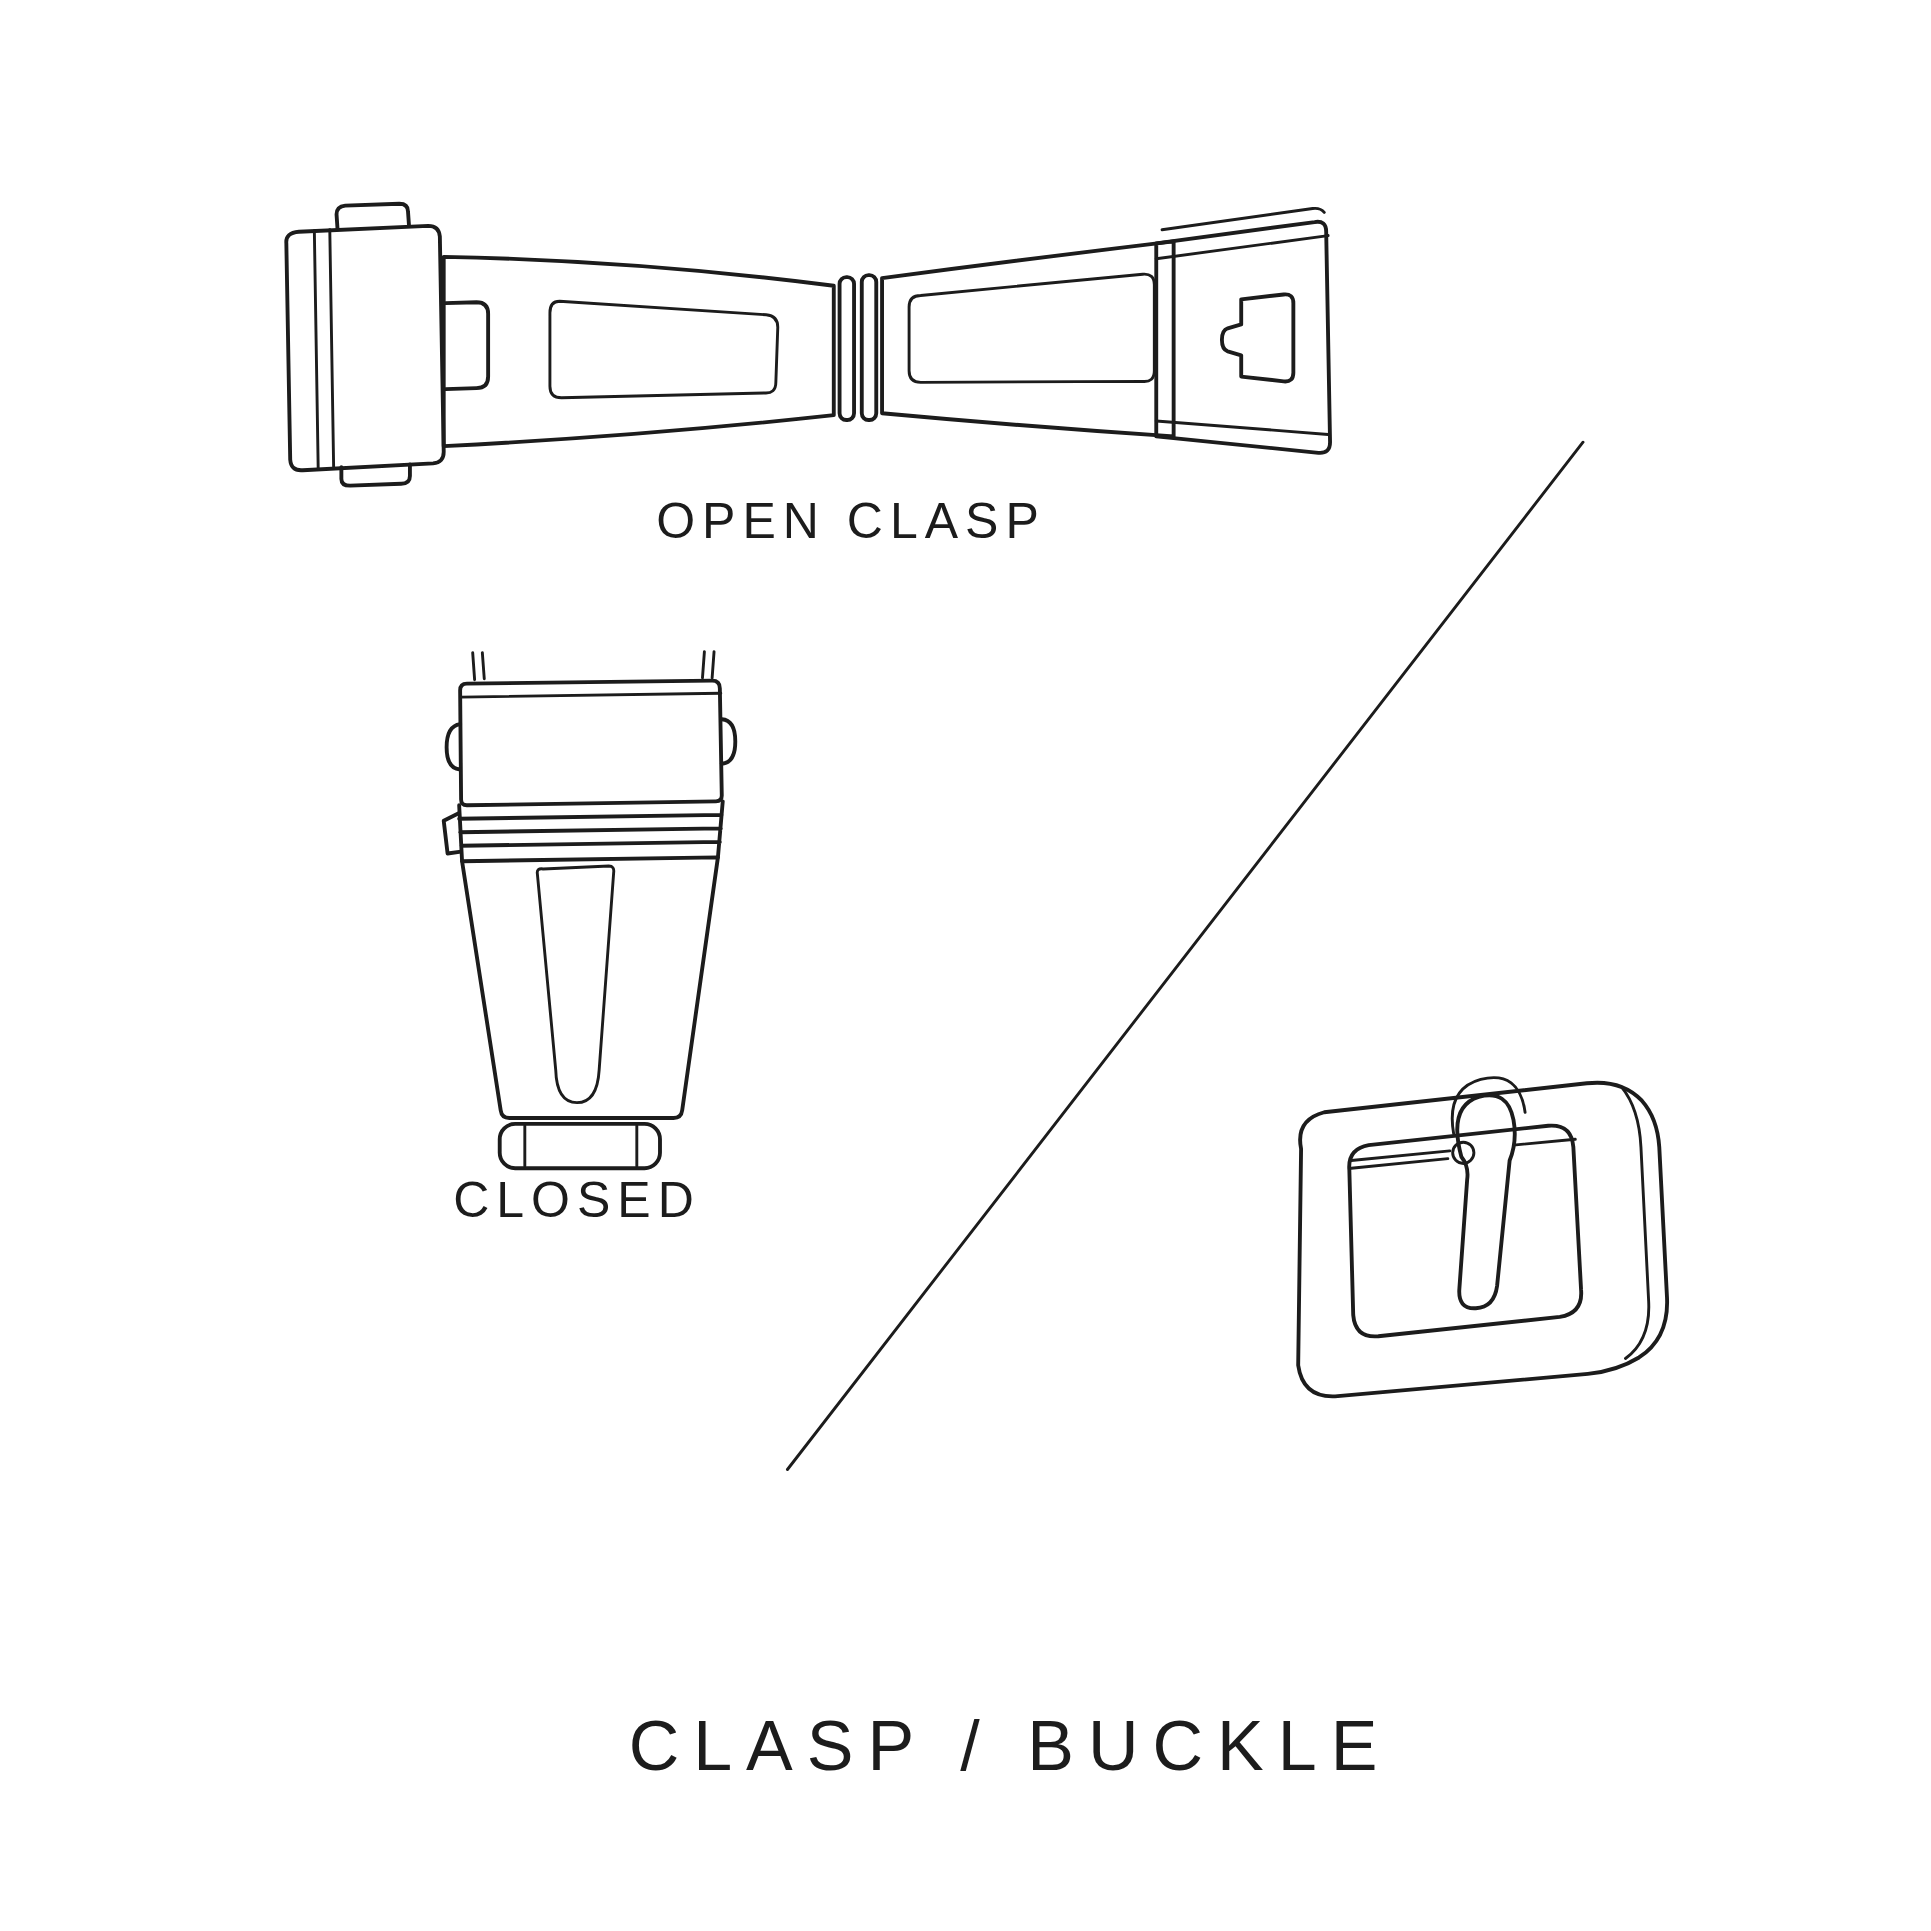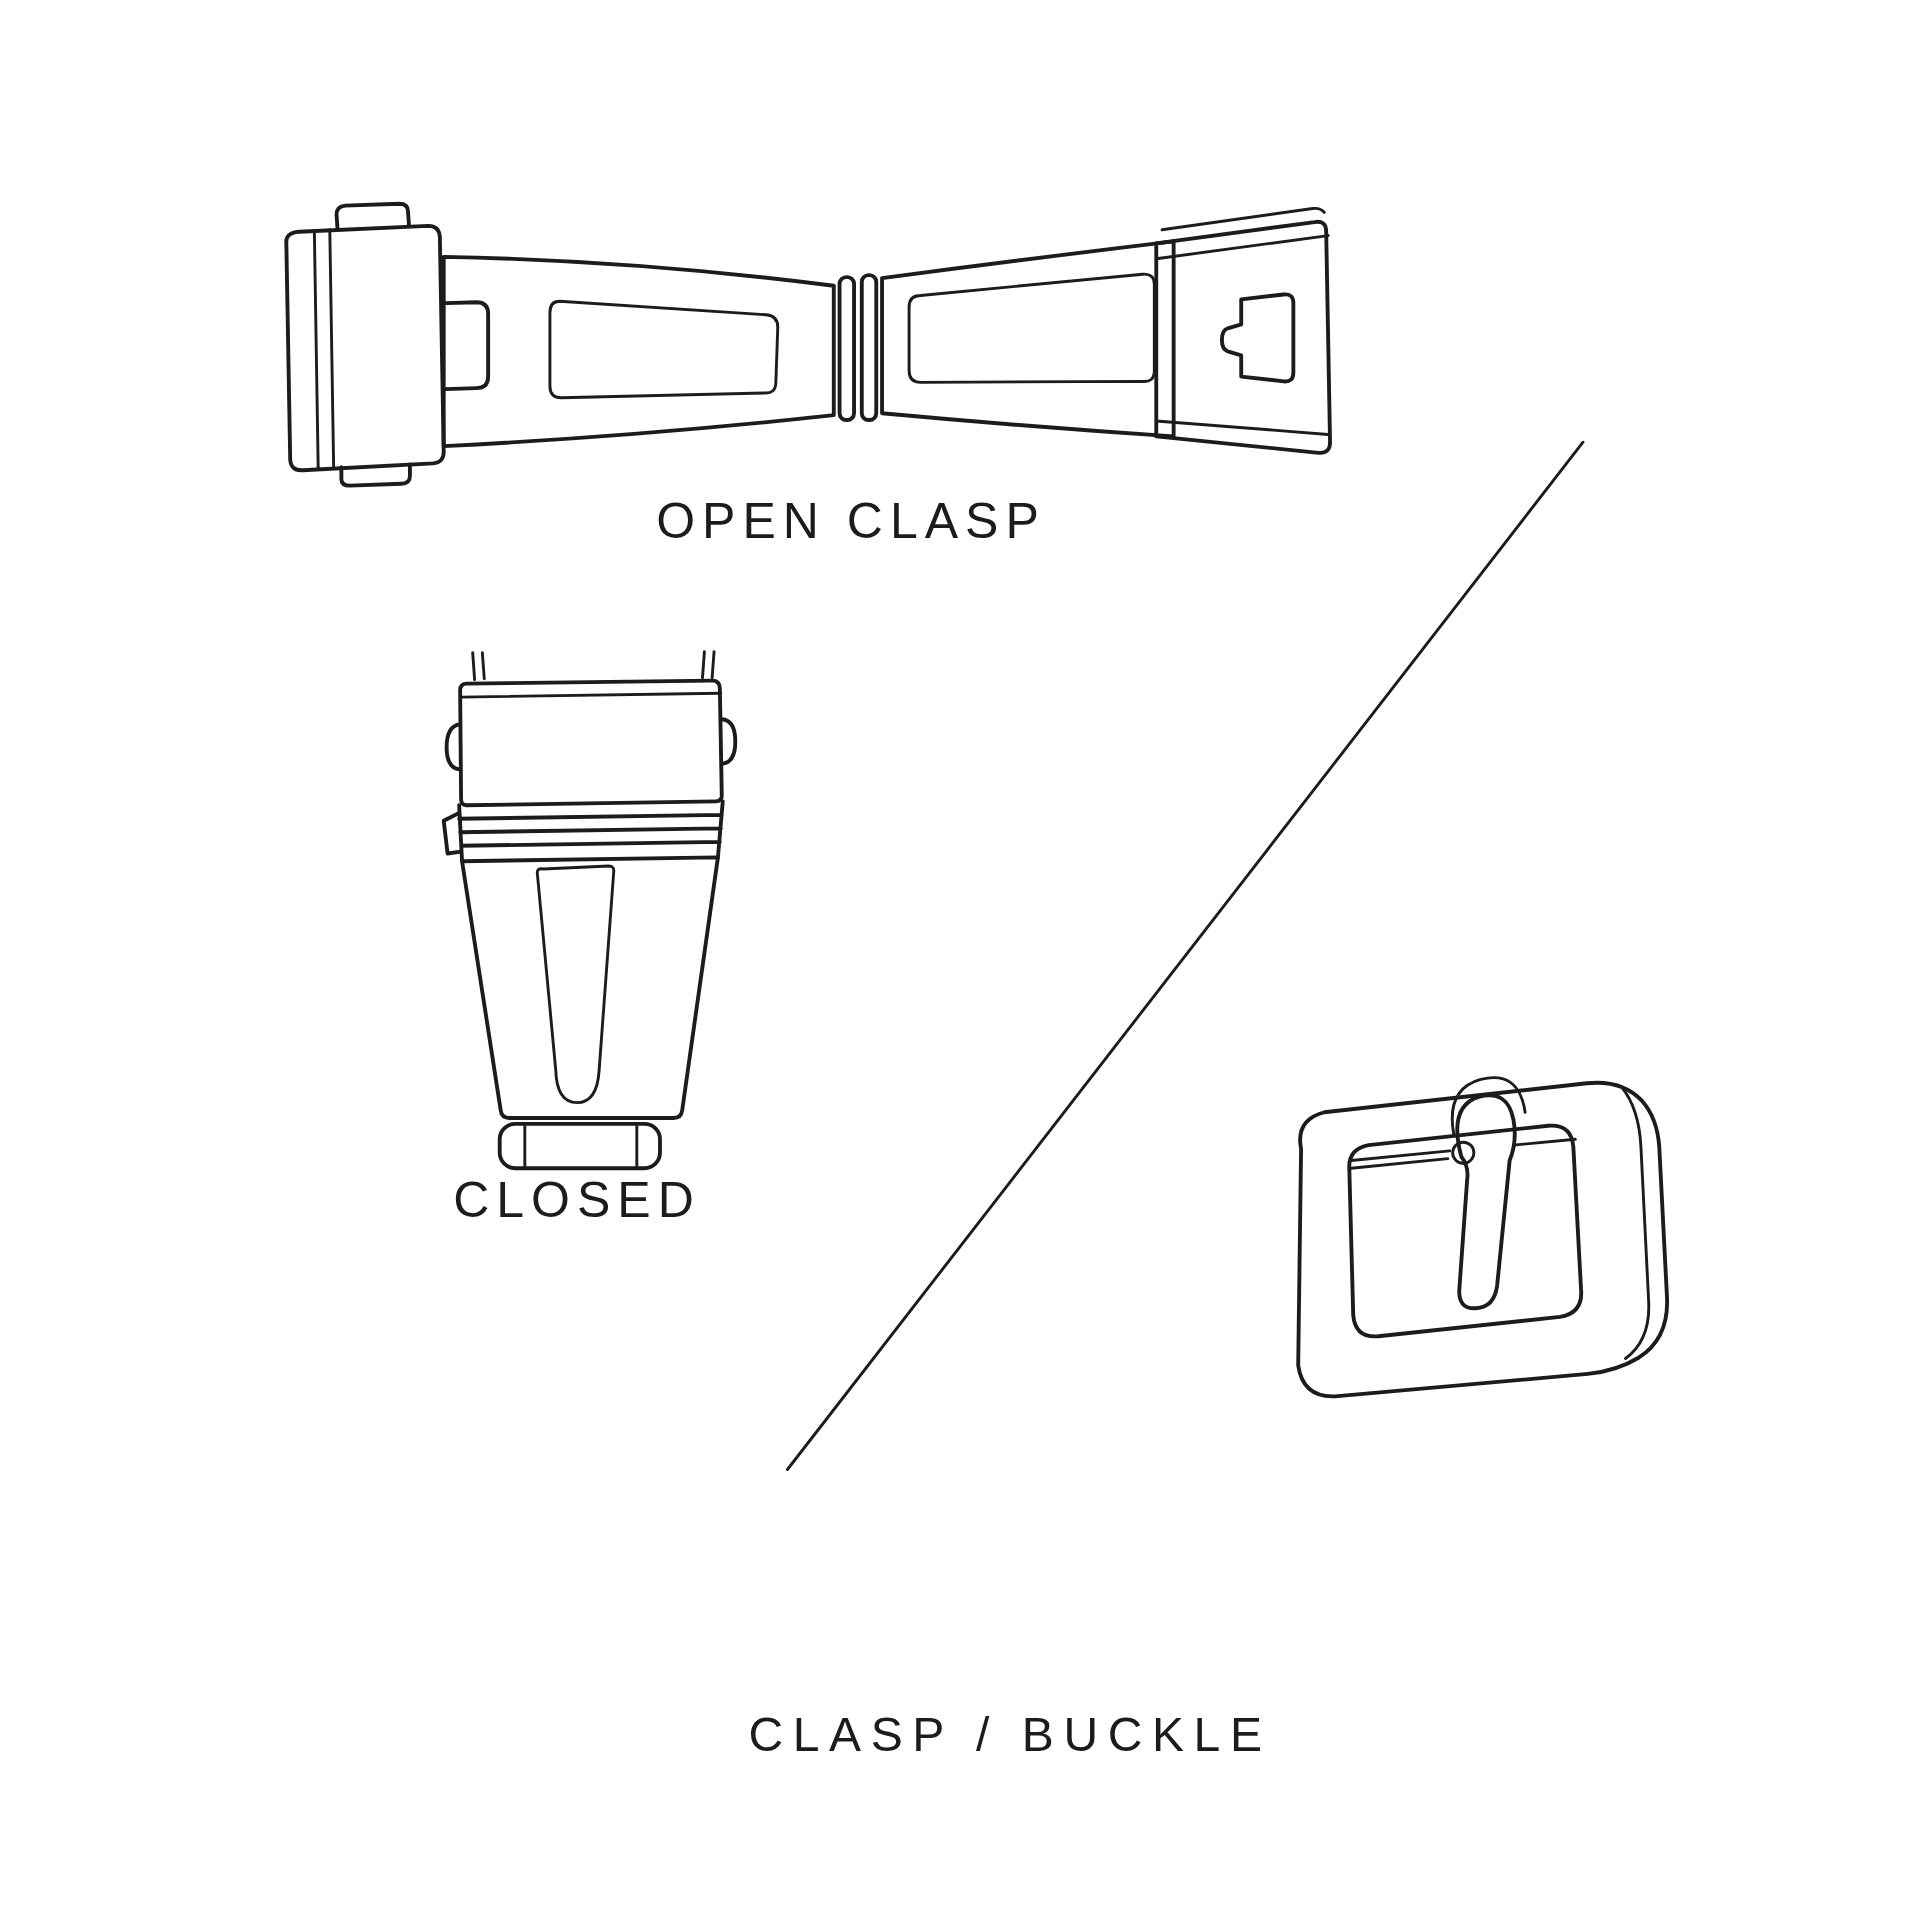--- a/index.html
+++ b/index.html
@@ -31,21 +31,21 @@
     font-size: 50px;
     font-weight: 400;
     letter-spacing: 0.14em;
     line-height: 1;
   }
   .title {
     position: absolute;
     transform: translateX(-50%);
     white-space: nowrap;
     color: #1c1c1c;
-    font-size: 48px;
+    font-size: 70px;
     font-weight: 500;
     letter-spacing: 0.2em;
     line-height: 1;
   }
   .lineart {
     fill: none;
     stroke: #1c1c1c;
     stroke-width: 4;
     stroke-linecap: round;
     stroke-linejoin: round;

